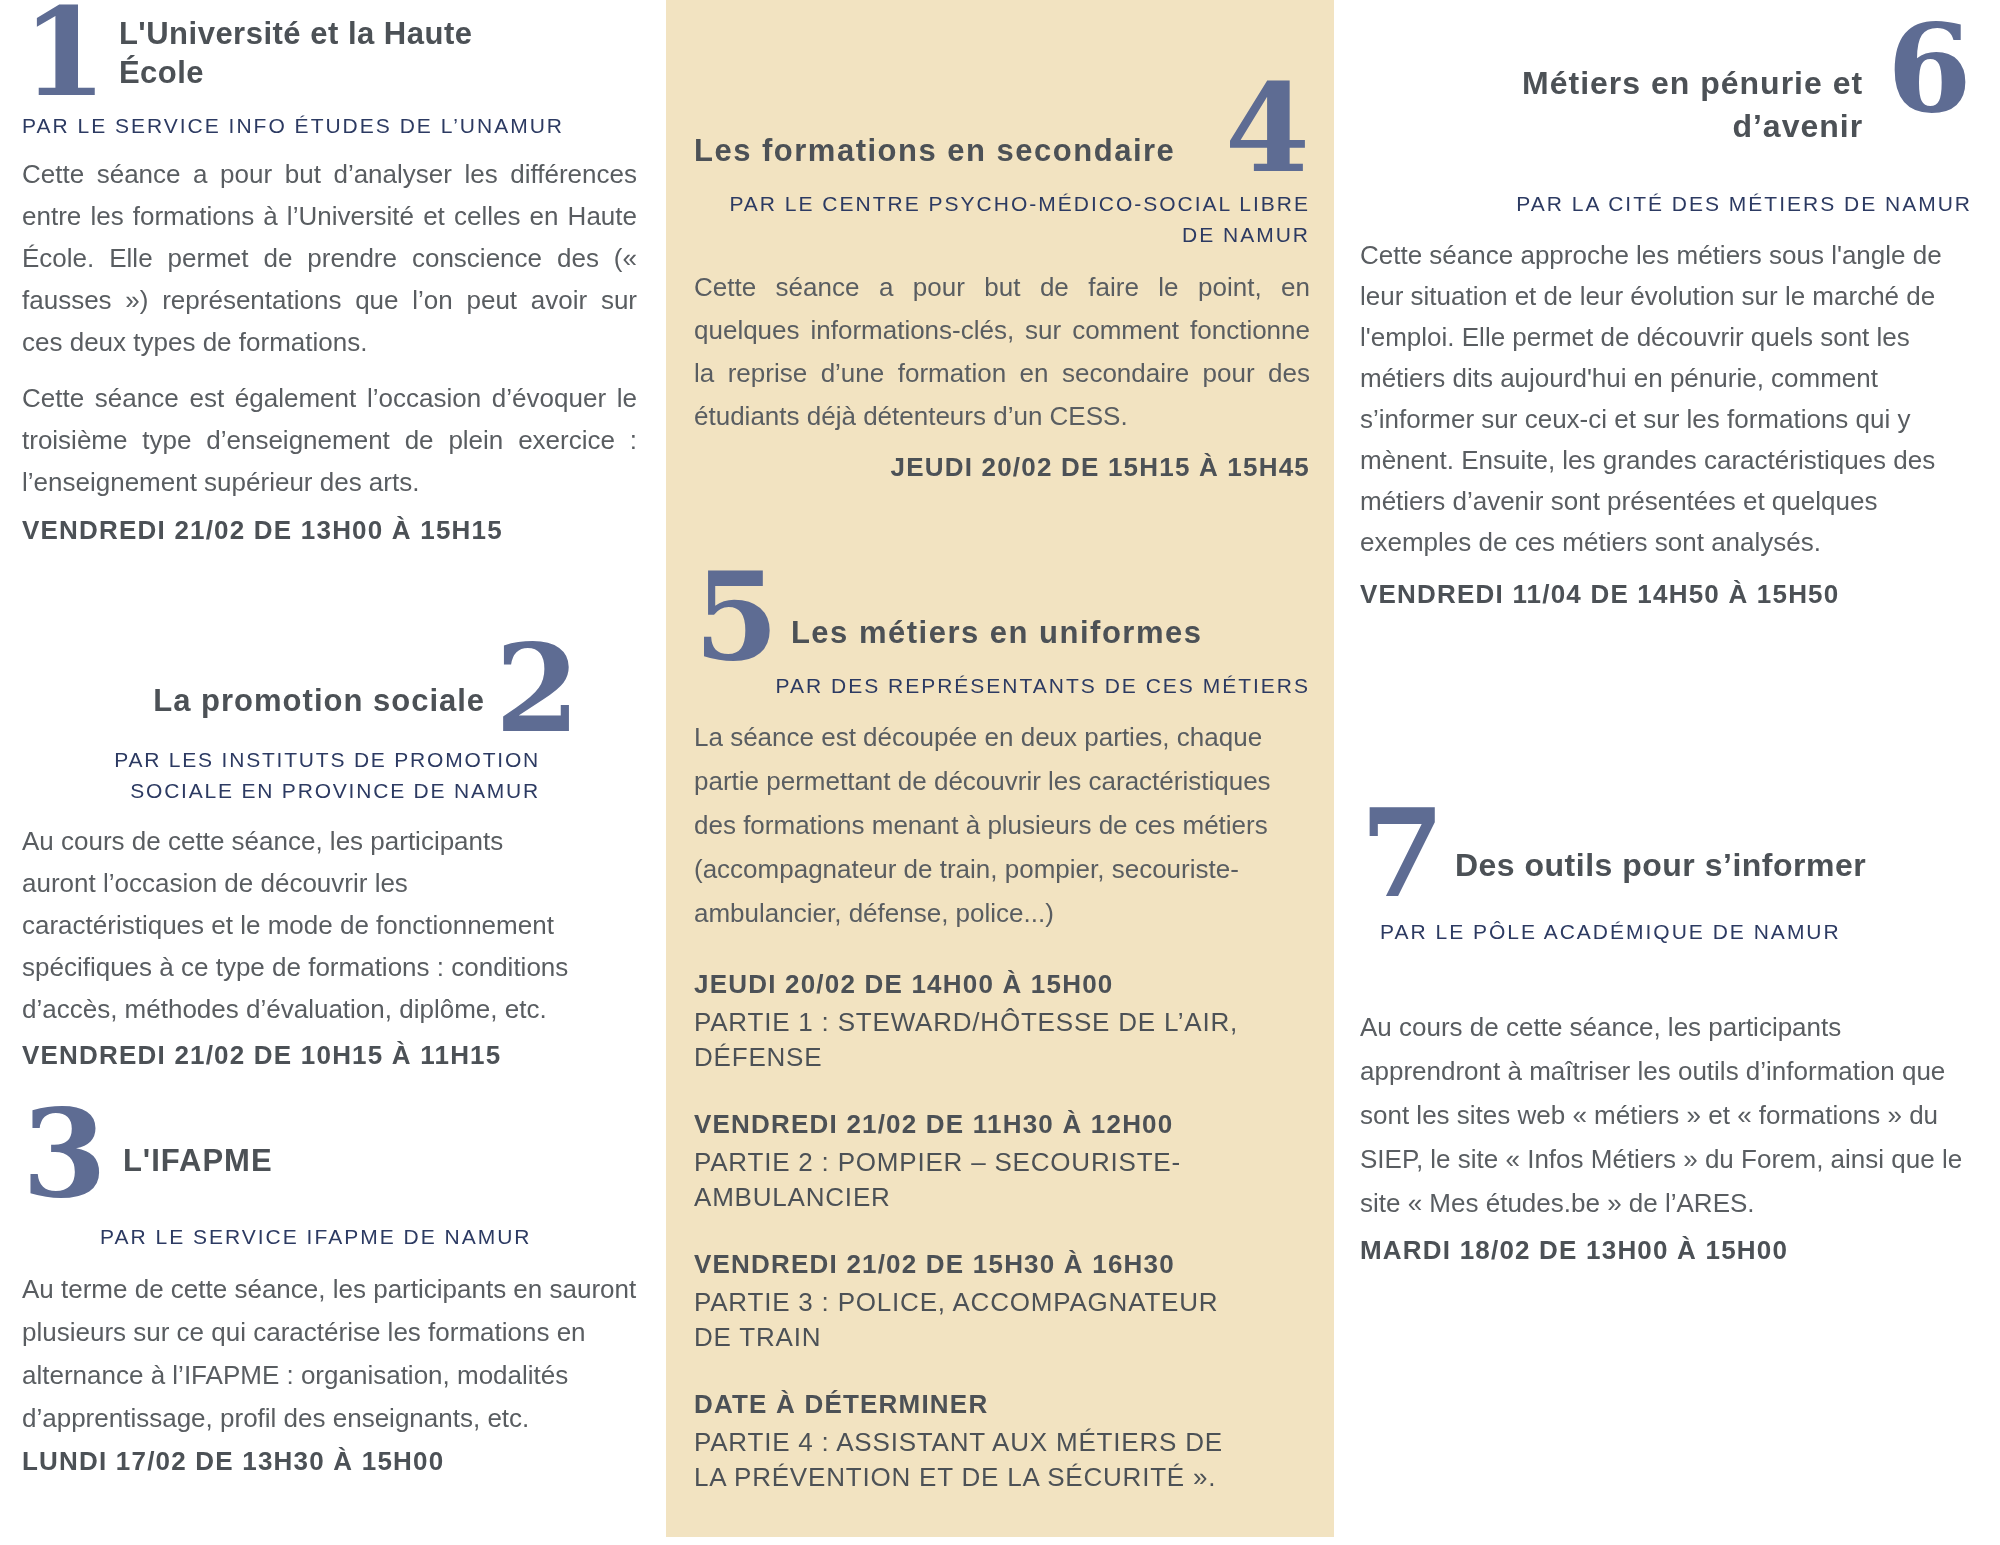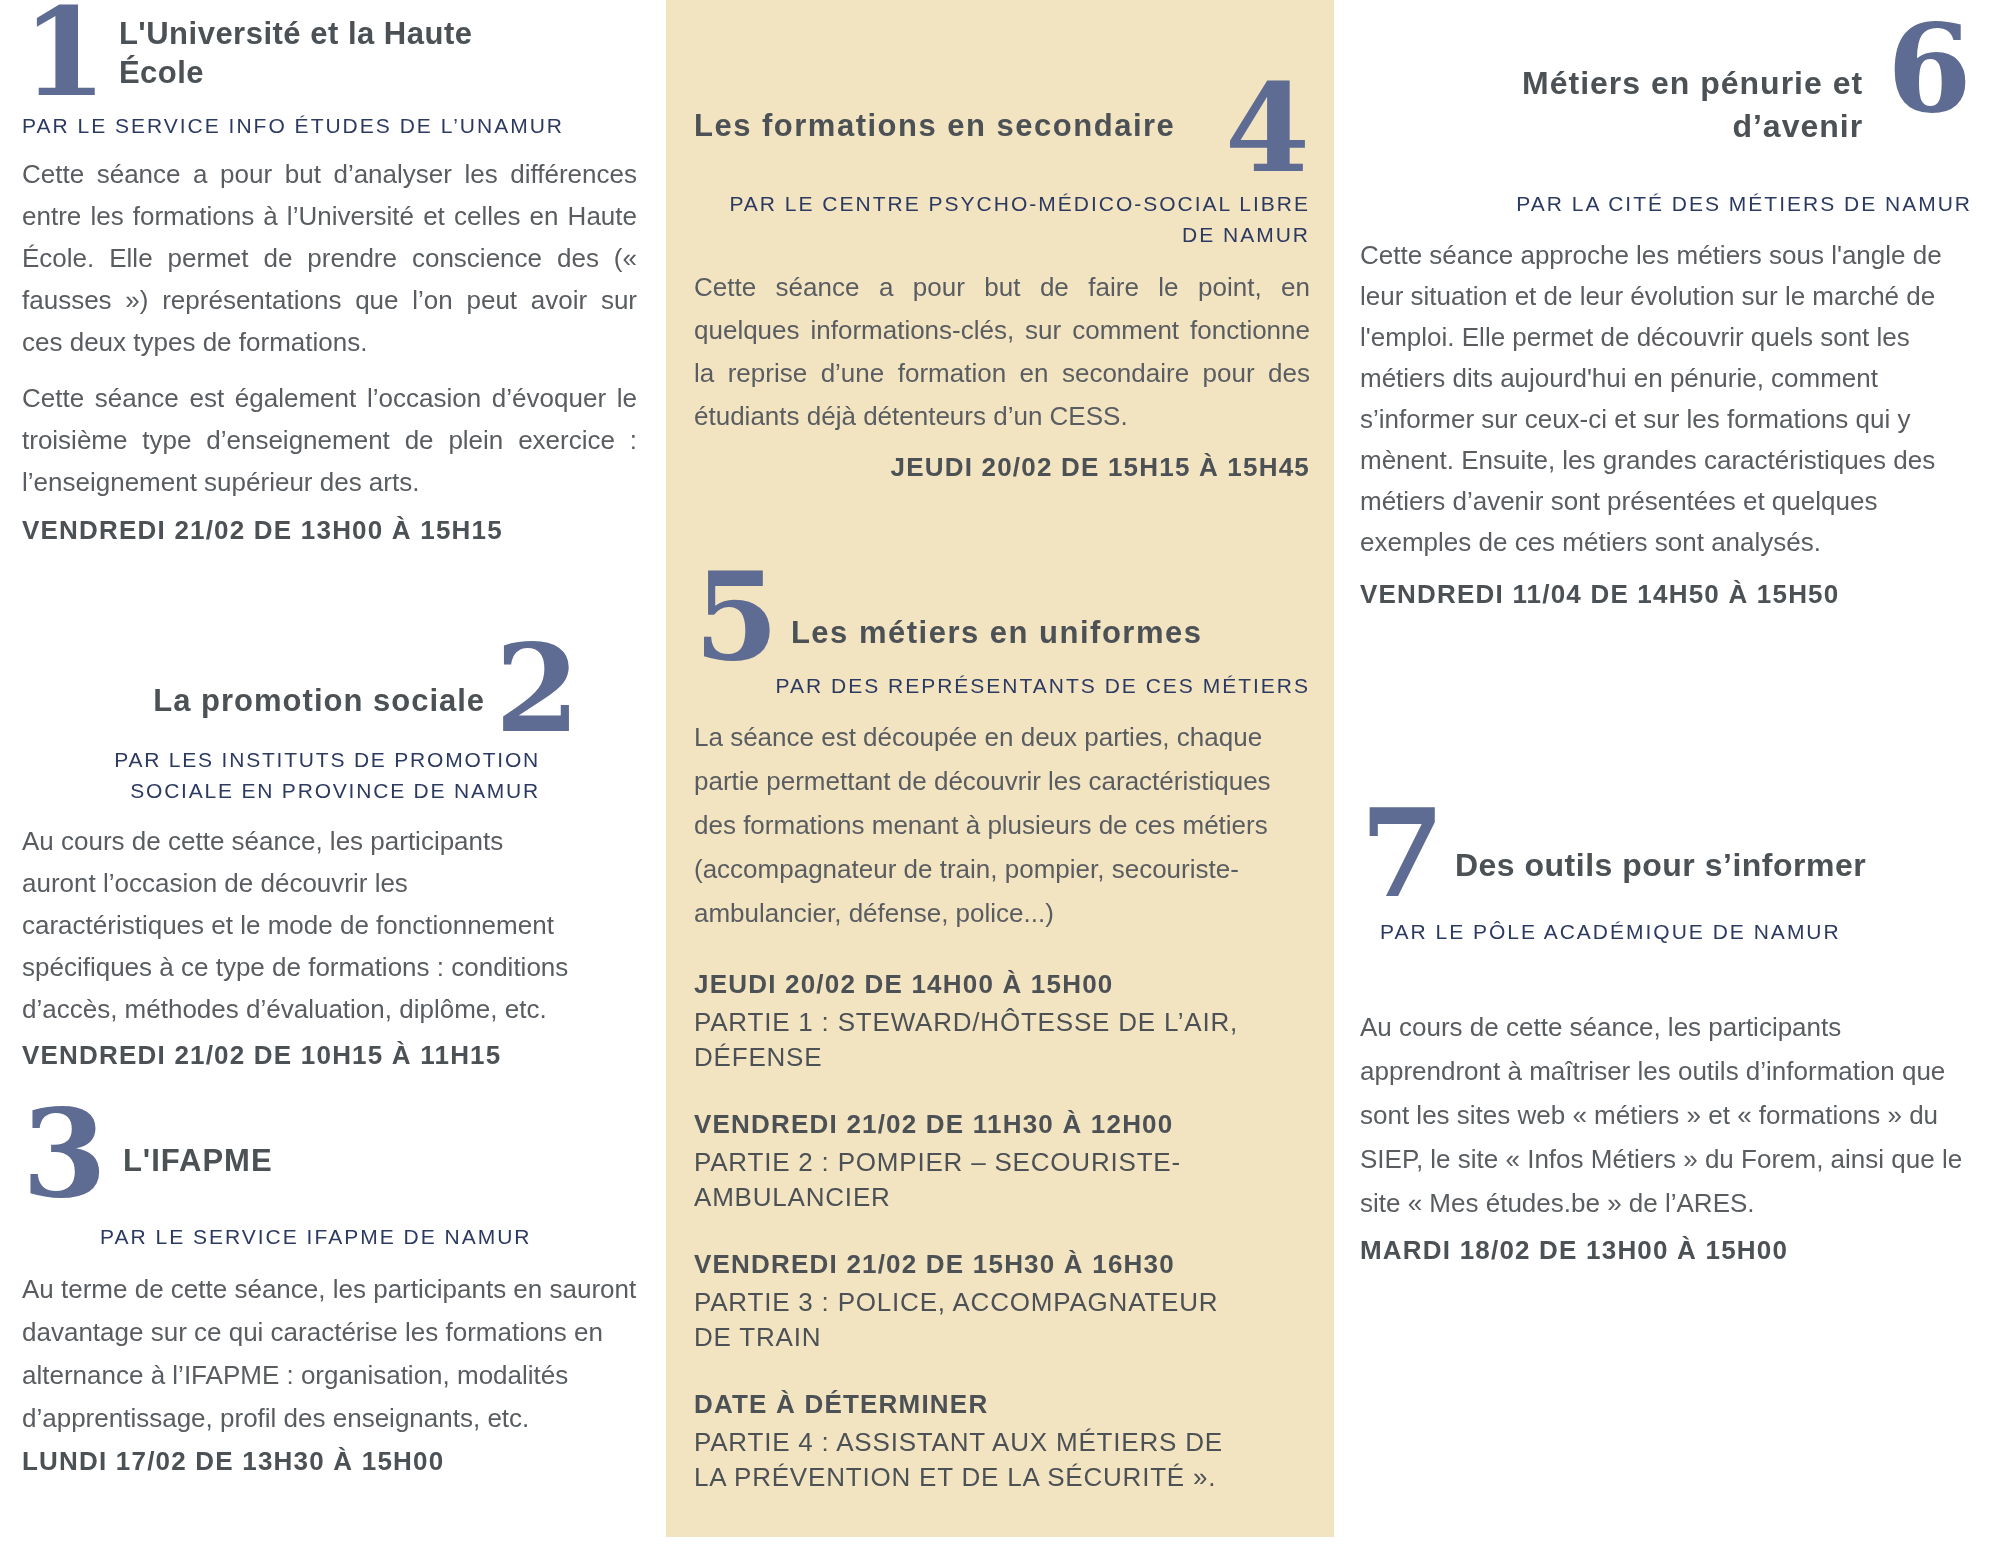--- a/index.html
+++ b/index.html
@@ -92,21 +92,21 @@
 
   
   #s3 { left: 22px; top: 1105px; width: 636px; }
   #s3 .title { padding-top: 36px; margin-left: 16px; letter-spacing: 1px; }
   #s3 .presenter { margin-top: 20px; padding-left: 78px; }
   #s3 .body-par { margin-top: 16px; line-height: 43px; }
   #s3 .date-line { margin-top: 4px; }
 
   
   #s4 { left: 694px; top: 80px; width: 616px; }
-  #s4 .hdr { align-items: center; }
+  #s4 .hdr { align-items: flex-end; }
   #s4 .title { flex: 1; margin-bottom: 6px; }
   #s4 .num { margin-left: 6px; }
   #s4 .presenter { text-align: right; margin-top: 12px; }
   #s4 .body-par { margin-top: 16px; line-height: 43px; text-align: justify; }
   #s4 .date-line { margin-top: 12px; text-align: right; }
 
   
   #s5 { left: 694px; top: 568px; width: 616px; }
   #s5 .hdr { align-items: flex-end; }
   #s5 .title { margin-left: 12px; margin-bottom: 12px; }
@@ -159,21 +159,21 @@
     <div class="body-par">Au cours de cette séance, les participants auront l’occasion de découvrir les caractéristiques et le mode de fonctionnement spécifiques à ce type de formations : conditions d’accès, méthodes d’évaluation, diplôme, etc.</div>
     <div class="date-line">VENDREDI 21/02 DE 10H15 À 11H15</div>
   </div>
 
   <div class="section" id="s3">
     <div class="hdr">
       <div class="num">3</div>
       <div class="title">L'IFAPME</div>
     </div>
     <div class="presenter">PAR LE SERVICE IFAPME DE NAMUR</div>
-    <div class="body-par">Au terme de cette séance, les participants en sauront davantage sur ce qui caractérise les formations en alternance à l’IFAPME : organisation, modalités d’apprentissage, profil des enseignants, etc.</div>
+    <div class="body-par">Au terme de cette séance, les participants en sauront plusieurs sur ce qui caractérise les formations en alternance à l’IFAPME : organisation, modalités d’apprentissage, profil des enseignants, etc.</div>
     <div class="date-line">LUNDI 17/02 DE 13H30 À 15H00</div>
   </div>
 
   <div class="section" id="s4">
     <div class="hdr">
       <div class="title">Les formations en secondaire</div>
       <div class="num">4</div>
     </div>
     <div class="presenter">PAR LE CENTRE PSYCHO-MÉDICO-SOCIAL LIBRE DE NAMUR</div>
     <div class="body-par">Cette séance a pour but de faire le point, en quelques informations-clés, sur comment fonctionne la reprise d’une formation en secondaire pour des étudiants déjà détenteurs d’un CESS.</div>

